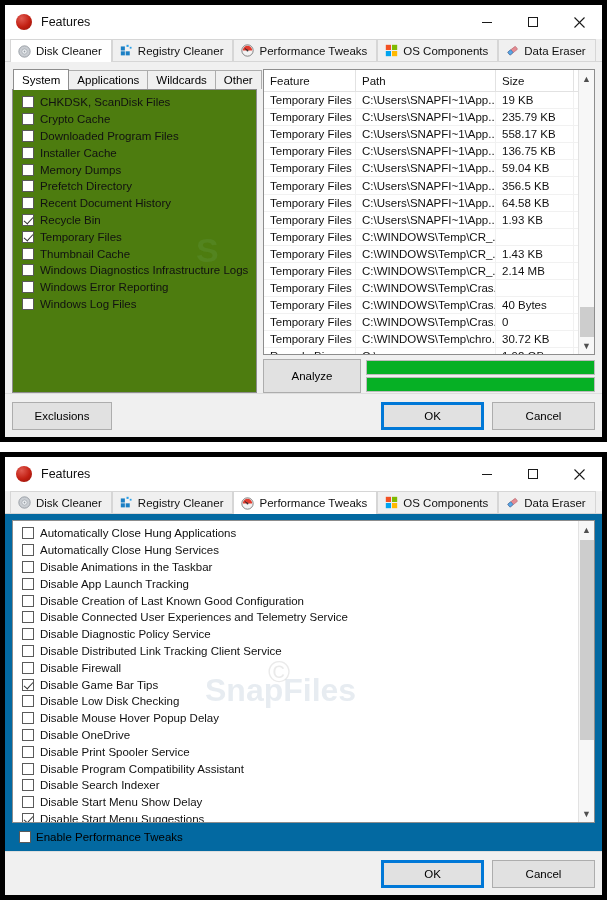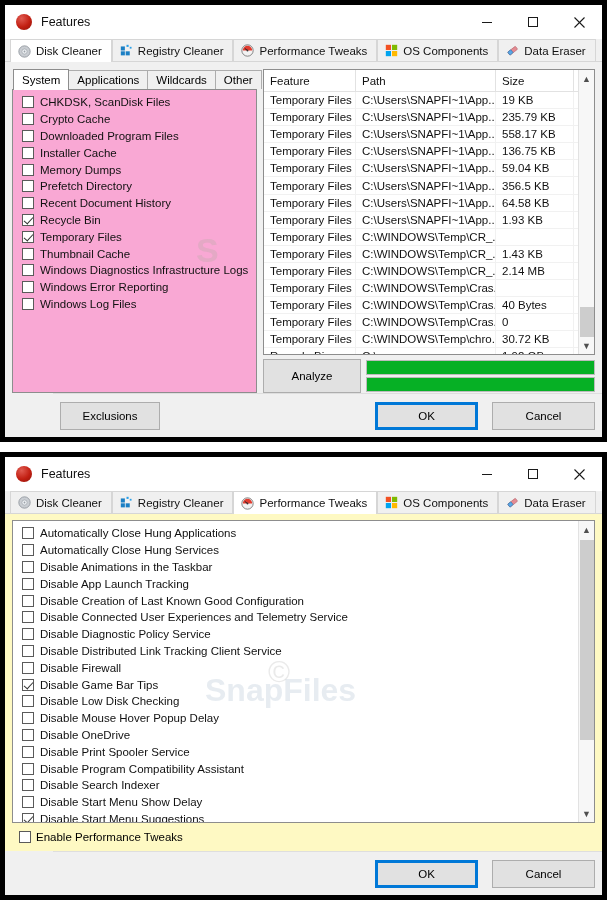--- a/index.html
+++ b/index.html
@@ -122,21 +122,21 @@
   }
   .subtab.active {
     background: #ffffff;
     height: 21px;
     z-index: 2;
     margin-bottom: -1px;
     border-color: #8d8d8d;
   }
   .checklist {
     flex: 1 1 auto;
-    background: #f9a8d4;
+    background: #4d7c0f;
     border: 1px solid #8d8d8d;
     overflow: hidden;
     padding: 4px 0 0 0;
     min-height: 0;
   }
   .chk-row {
     display: flex;
     align-items: center;
     height: 16.8px;
     padding-left: 9px;
@@ -279,39 +279,38 @@
   }
 
   
   .footer {
     flex: 0 0 44px;
     display: flex;
     align-items: center;
     padding: 0 7px;
     background: #f0f0f0;
     border-top: 1px solid #dedede;
-    gap: 14px;
-    margin-left: 48px;
+    gap: 8px;
   }
   .footer .spacer { flex: 1 1 auto; }
   .btn-footer {
     width: 103px; height: 28px;
     flex: 0 0 103px;
   }
   .btn-default {
     outline: 2px solid #0078d7;
     outline-offset: -3px;
     border-color: #0078d7;
   }
   .btn-exclusions { width: 100px; flex: 0 0 100px; height: 28px; }
 
   
   .win-body-single {
     flex: 1 1 auto;
-    background: #fef9c3;
+    background: #0369a1;
     padding: 6px 7px 0 7px;
     display: flex;
     flex-direction: column;
     min-height: 0;
   }
   .big-list-wrap {
     flex: 1 1 auto;
     border: 1px solid #8d8d8d;
     background: #ffffff;
     display: flex;

